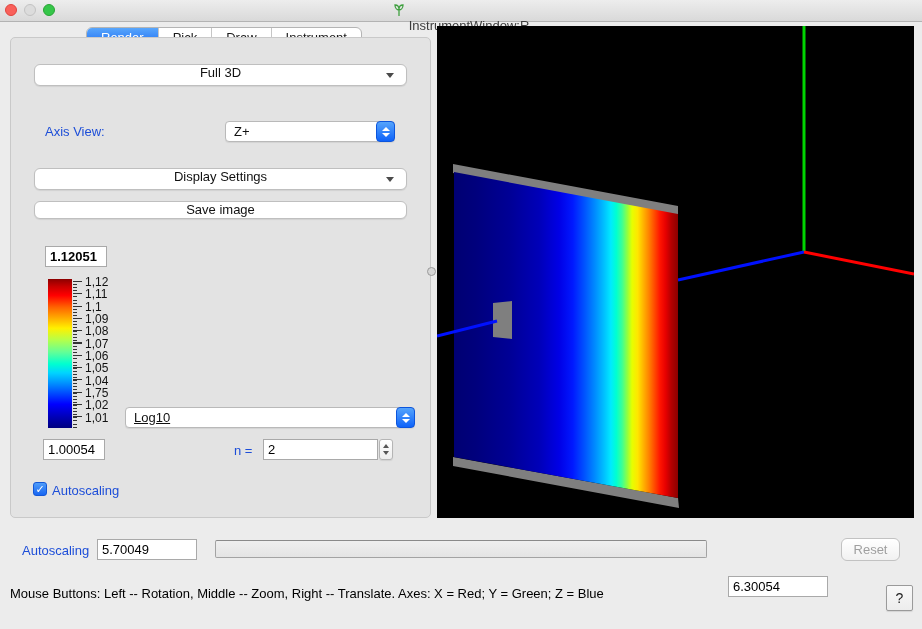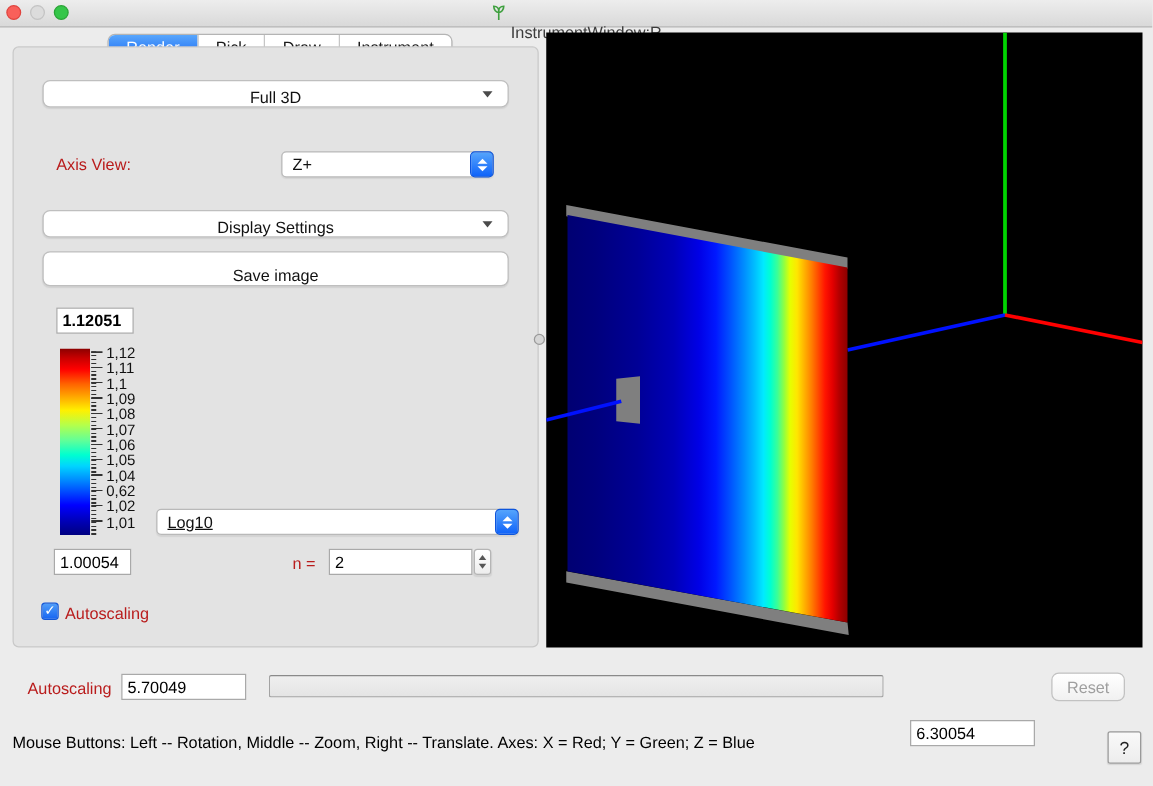--- a/index.html
+++ b/index.html
@@ -41,21 +41,21 @@
   }
   
   .groupbox {
     position:absolute; left:10px; top:37px; width:421px; height:481px;
     background:#e3e3e3; border:1px solid #c9c9c9; border-radius:5px;
   }
   
   .mac-btn {
     position:absolute; background:#ffffff; border:1px solid #bfbfbf;
     border-radius:6px; box-shadow:0 1px 1px rgba(0,0,0,.08);
-    display:flex; align-items:flex-end; justify-content:center;
+    display:flex; align-items:flex-start; justify-content:center;
     font-size:13px; color:#111; cursor:default;
   }
   .drop-arrow {
     position:absolute; right:12px; top:50%; margin-top:-2px;
     width:0; height:0; border-left:4px solid transparent;
     border-right:4px solid transparent; border-top:5px solid #4a4a4a;
   }
   .combo {
     position:absolute; background:#ffffff; border:1px solid #b9b9b9;
     border-radius:4px; display:flex; align-items:center;
@@ -69,21 +69,21 @@
     align-items:center; justify-content:center; gap:2px;
   }
   .chev-up { width:0;height:0;border-left:4px solid transparent;border-right:4px solid transparent;border-bottom:4px solid #fff; }
   .chev-dn { width:0;height:0;border-left:4px solid transparent;border-right:4px solid transparent;border-top:4px solid #fff; }
   
   .field {
     position:absolute; height:21px; background:#ffffff;
     border:1px solid #a9a9a9; font-family:"Liberation Sans",sans-serif;
     font-size:13px; color:#000; padding:0 4px; outline:none;
   }
-  .lbl { position:absolute; font-size:13px; color:#b91c1c; white-space:nowrap; }
+  .lbl { position:absolute; font-size:13px; color:#1d4ed8; white-space:nowrap; }
   
   .colorbar {
     position:absolute; left:48px; top:279px; width:24px; height:149px;
     background:linear-gradient(to bottom,
       #8c0000 0%, #c80000 5%, #ff0000 11%, #ff6400 19%, #ffb400 27%,
       #fff000 33%, #b4ff4b 41%, #64ff96 49%, #00ffd0 57%, #00d4ff 63%,
       #0090ff 70%, #0048ff 77%, #0000ff 84%, #0000b4 93%, #000080 100%);
   }
   .cb-ticks {
     position:absolute; left:73px; top:281px; width:9px; height:147px;
@@ -180,39 +180,39 @@
     <span class="chev-up"></span>
       <span class="chev-dn"></span>
   </span>
 </div>
 
 <div class="mac-btn" style="left:34px; top:168px; width:373px; height:22px;">
   <span>Display Settings</span>
   <span class="drop-arrow"></span>
 </div>
 
-<div class="mac-btn" style="left:34px; top:201px; width:373px; height:28px;">
+<div class="mac-btn" style="left:34px; top:201px; width:373px; height:18px;">
   <span>Save image</span>
 </div>
 
 <input class="field" style="left: 45px; top: 246px; width: 62px; font-weight: bold;" value="1.12051">
 
 <div class="colorbar"></div>
 <div class="cb-ticks"></div>
 <div class="cb-labels">
   <div class="cb-label">1,12</div>
   <div class="cb-label">1,11</div>
   <div class="cb-label">1,1</div>
   <div class="cb-label">1,09</div>
   <div class="cb-label">1,08</div>
   <div class="cb-label">1,07</div>
   <div class="cb-label">1,06</div>
   <div class="cb-label">1,05</div>
   <div class="cb-label">1,04</div>
-  <div class="cb-label">0,62</div>
+  <div class="cb-label">1,75</div>
   <div class="cb-label">1,02</div>
   <div class="cb-label">1,01</div>
 </div>
 
 <div class="combo" style="left:125px; top:407px; width:290px; height:21px;text-decoration:underline;">
   <span>Log10</span>
   <span class="blue-stepper">
     <span class="chev-up"></span>
       <span class="chev-dn"></span>
   </span>

